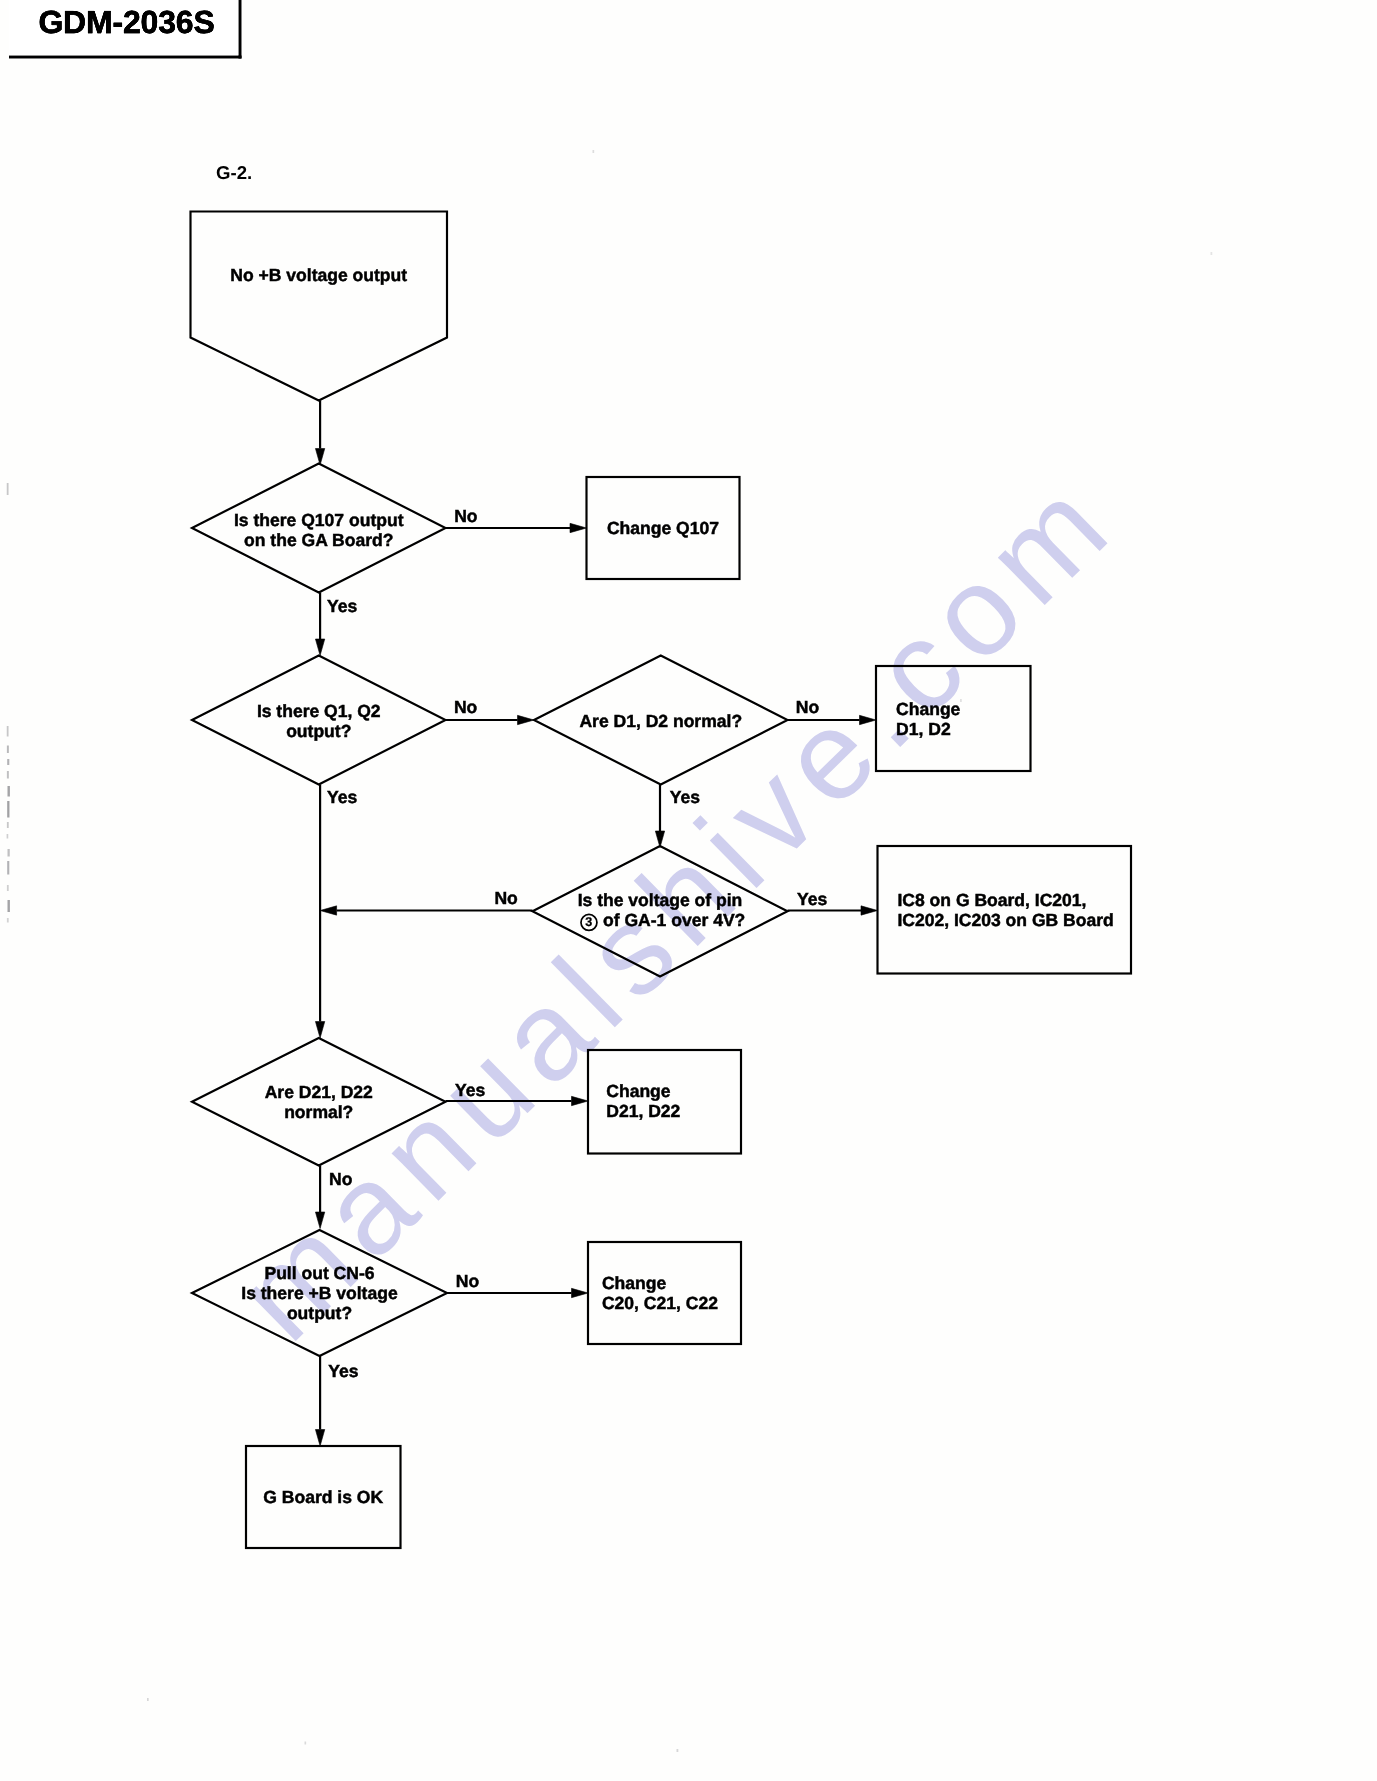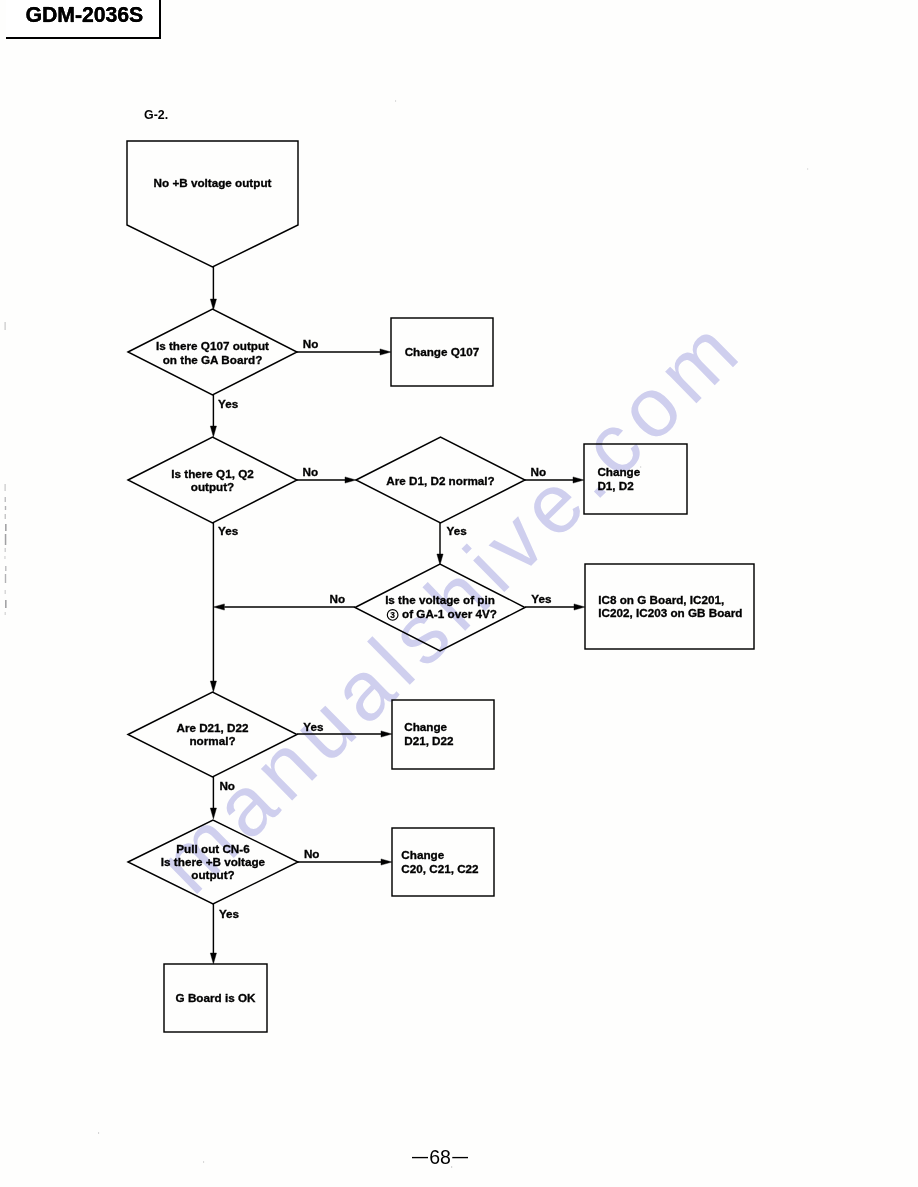--- a/index.html
+++ b/index.html
@@ -44,21 +44,20 @@
       <rect x="203" y="1161" width="1.1" height="2" fill="#4a4a50" opacity="0.2"></rect>
       <rect x="451" y="1166" width="1.2" height="2" fill="#4a4a50" opacity="0.22"></rect>
       <rect x="395" y="100" width="1.1" height="2" fill="#4a4a50" opacity="0.18"></rect>
       <rect x="640" y="466" width="1.2" height="2" fill="#4a4a50" opacity="0.16"></rect>
       <rect x="807" y="168" width="1.2" height="2" fill="#4a4a50" opacity="0.14"></rect>
     </svg>
   <div id="ink">
     <div class="hdr-box"></div>
     <div class="hdr-title">GDM-2036S</div>
     <div class="sec-label">G-2.</div>
-    <div class="pageno"><span class="pg-dash">—</span><span class="pg-num">68</span><span class="pg-dash">—</span></div>
     <svg id="chart" width="918" height="1187">
         <path d="M127 141L298 141L298 225L212.5 267L127 225Z" fill="none" stroke="#111" stroke-width="1.45" stroke-linejoin="miter"></path>
         <g>
           <text x="212.5" y="187.20" text-anchor="middle" font-size="11.7" font-family="&quot;Liberation Sans&quot;,sans-serif" font-weight="bold" fill="#0a0a0a" stroke="#0a0a0a" stroke-width="0.32" paint-order="stroke">No +B voltage output</text>
         </g>
         <path d="M128 352L212.5 309L297 352L212.5 395Z" fill="none" stroke="#111" stroke-width="1.45" stroke-linejoin="miter"></path>
         <g>
           <text x="212.5" y="350.40" text-anchor="middle" font-size="11.7" font-family="&quot;Liberation Sans&quot;,sans-serif" font-weight="bold" fill="#0a0a0a" stroke="#0a0a0a" stroke-width="0.32" paint-order="stroke">Is there Q107 output</text>
           <text x="212.5" y="363.80" text-anchor="middle" font-size="11.7" font-family="&quot;Liberation Sans&quot;,sans-serif" font-weight="bold" fill="#0a0a0a" stroke="#0a0a0a" stroke-width="0.32" paint-order="stroke">on the GA Board?</text>
         </g>

